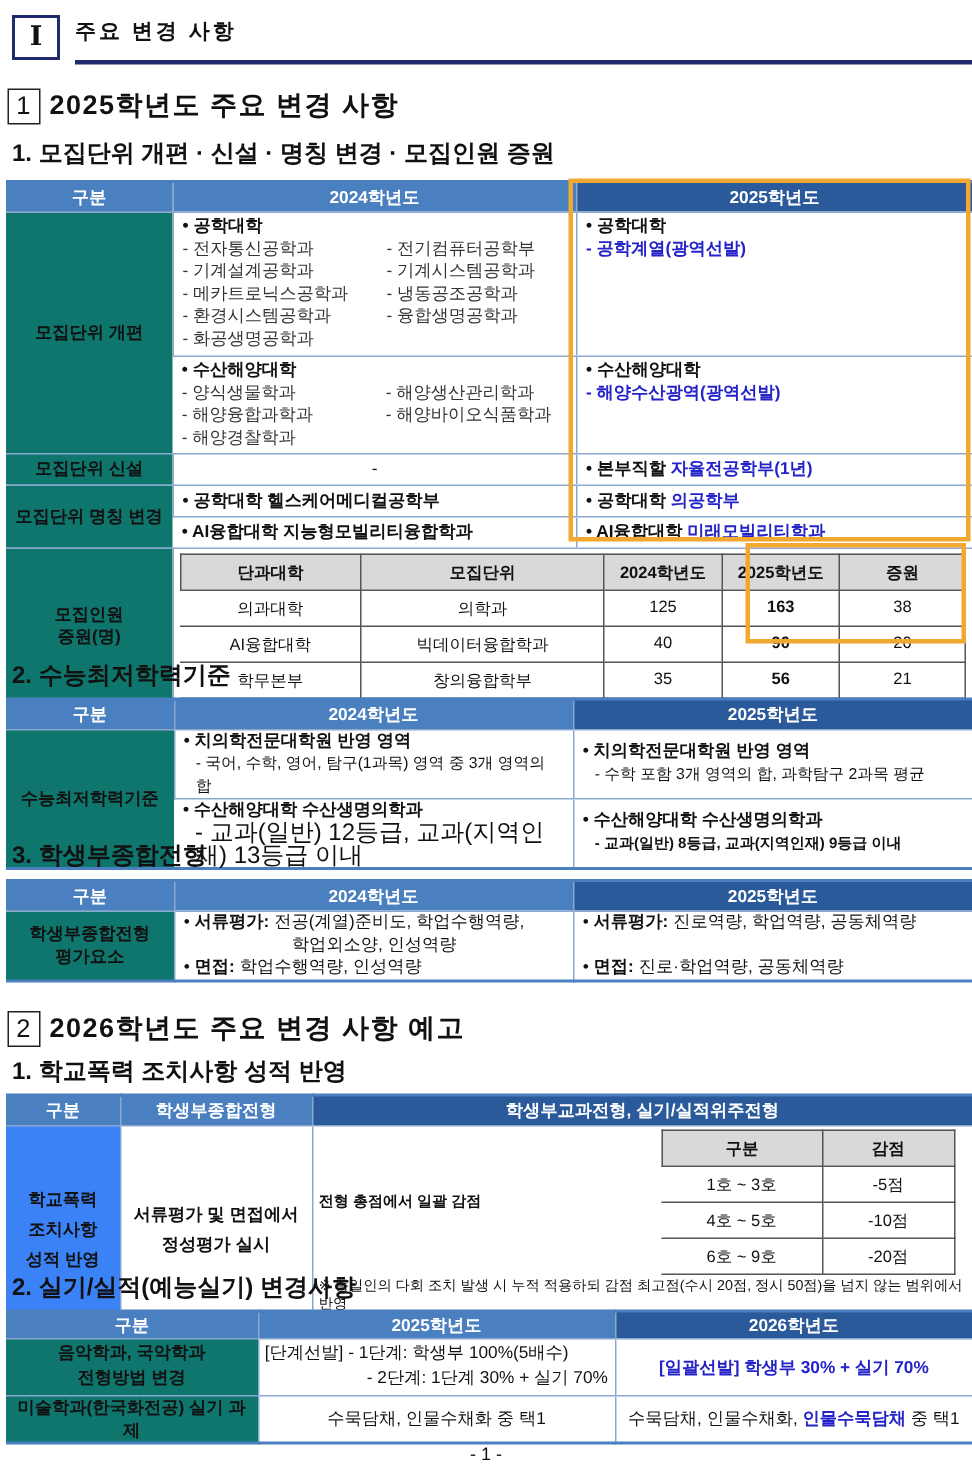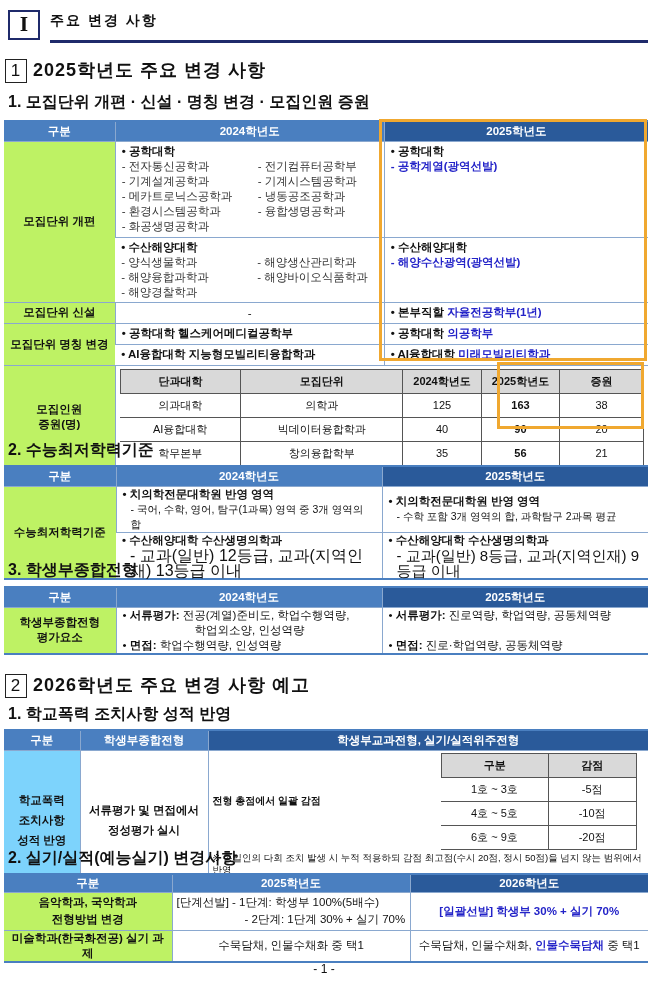--- a/index.html
+++ b/index.html
@@ -10,21 +10,21 @@
   .chap-box { position: absolute; left: 0; top: 2px; width: 32px; height: 30px; border: 2px solid #1f2a6b; font-family: "DejaVu Serif", serif; font-size: 18px; font-weight: bold; text-align: center; line-height: 26px; }
   .chap-title { position: absolute; left: 42px; top: 4px; font-size: 14px; font-weight: bold; letter-spacing: 2px; }
   .chap-line { position: absolute; left: 42px; top: 32px; width: 598px; height: 3px; background: #1f2a6b; }
   .sec { font-size: 18px; font-weight: bold; letter-spacing: 1px; }
   .sec-box { display: inline-block; width: 22px; height: 24px; border: 1.5px solid #222; text-align: center; line-height: 21px; font-weight: normal; margin-right: 6px; font-size: 17px; vertical-align: middle;}
   .sub { font-size: 16px; font-weight: bold; }
   table { border-collapse: collapse; font-size: 11.5px; }
   td, th { padding: 0 6px; vertical-align: middle; }
   .hdr-light { background: #4a7fc0; color: #fff; font-weight: bold; text-align: center; height: 20px; }
   .hdr-dark { background: #2a5a9a; color: #fff; font-weight: bold; text-align: center; height: 20px; }
-  .gubun { background: #bef264; font-weight: bold; text-align: center; }
+  .gubun { background: #0f766e; font-weight: bold; text-align: center; }
   .t-main { border-top: 2px solid #4a7fc0; border-bottom: 2px solid #4a7fc0; }
   .t-main td { border-bottom: 1px solid #8aa8cf; border-left: 1px solid #8aa8cf; }
   .t-main td:first-child { border-left: none; }
   .bl { color: #2323c8; font-weight: bold; }
   .b { font-weight: bold; }
   .item { line-height: 15px; }
   .inner { border-collapse: collapse; width: 100%; font-size: 11px; }
   .inner td, .inner th { border: 1px solid #555; text-align: center; height: 16px; padding: 4px; }
   .inner th { background: #d9d9d9; font-weight: bold; }
   .orange { position: absolute; border: 3px solid #f0a830; pointer-events: none; }
@@ -184,21 +184,21 @@
           <div class="item" style="font-size:10.5px;padding-left:8px;">- 수학 포함 3개 영역의 합, 과학탐구 2과목 평균</div>
         </td>
   </tr>
   <tr style="height:36px;padding-left:16px;">
     <td>
           <div class="item b">• 수산해양대학 수산생명의학과</div>
           <div class="item" style="font-size:16px;padding-left:8px;">- 교과(일반) 12등급, 교과(지역인재) 13등급 이내</div>
         </td>
     <td>
           <div class="item b">• 수산해양대학 수산생명의학과</div>
-          <div class="item" style="font-size:15px;padding-left:8px;">- 교과(일반) 8등급, 교과(지역인재) 9등급 이내</div>
+          <div class="item" style="font-size:10px;padding-left:8px;font-weight:bold;">- 교과(일반) 8등급, 교과(지역인재) 9등급 이내</div>
         </td>
   </tr>
 </tbody>
   </table>
 
 <div class="abs sub" style="left:8px;top:560px;">3. 학생부종합전형</div>
 <table class="abs t-main" style="left:4px;top:586px;width:644px;">
   <colgroup>
       <col style="width:112px">
       <col style="width:266px">
@@ -240,21 +240,21 @@
       <col style="width:128px">
       <col style="width:440px">
     </colgroup>
   <tbody>
       <tr>
     <td class="hdr-light">구분</td>
     <td class="hdr-light">학생부종합전형</td>
     <td class="hdr-dark">학생부교과전형, 실기/실적위주전형</td>
   </tr>
   <tr style="height:88px;">
-    <td class="gubun" style="background:#7dd3fc;line-height:20px;">
+    <td class="gubun" style="background:#3b82f6;line-height:20px;">
       <div>학교폭력</div>
       <div>조치사항</div>
       <div>성적 반영</div>
     </td>
     <td class="b" style="text-align:center;line-height:20px;">
       <div>서류평가 및 면접에서</div>
       <div>정성평가 실시</div>
     </td>
     <td style="padding:2px 4px;">
       <div style="display:flex;align-items:center;">

